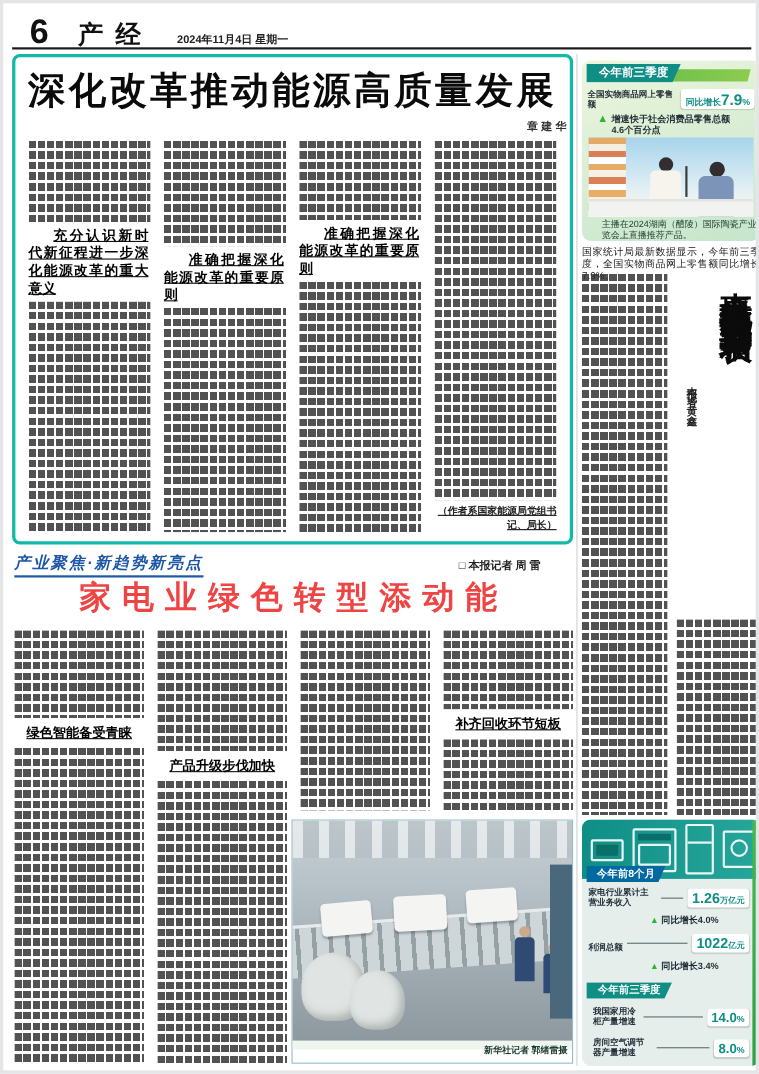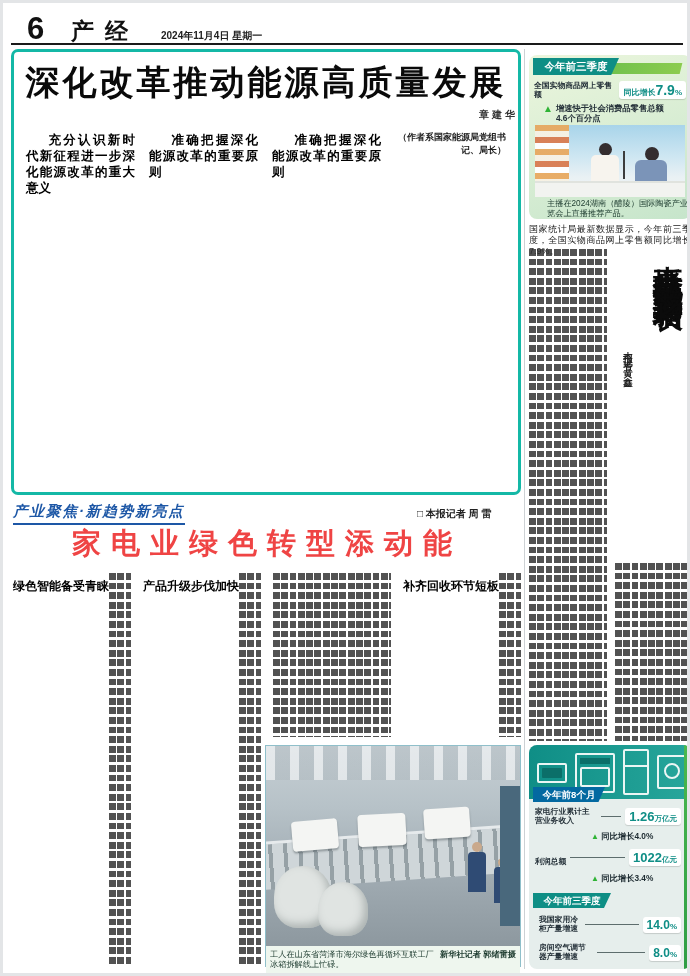--- a/index.html
+++ b/index.html
@@ -15,21 +15,21 @@
   .pagenum{font-size:31px;font-weight:900;}
   .secttitle{font-size:23px;font-weight:900;letter-spacing:11px;}
   .dateline{font-size:10px;font-weight:bold;color:#222;}
   .masthead{font-family:"Liberation Serif","DejaVu Serif",serif;font-style:italic;font-weight:bold;
             font-size:29px;color:#9e2f28;letter-spacing:3px;white-space:nowrap;}
   .rule{background:#1a1a1a;}
   .redbox{border:3px solid #14b8a6;border-radius:7px;}
   .h1{font-size:34px;font-weight:900;letter-spacing:3px;text-align:center;color:#0a0a0a;}
   .author{font-size:10px;color:#333;text-align:right;letter-spacing:3px;font-weight:bold;}
   .cols{display:flex;gap:12px;}
-  .col{flex:1;display:flex;flex-direction:row;}
+  .col{flex:1;display:flex;flex-direction:column;text-decoration:underline;}
   .sp1{font-weight:900;font-size:12.5px;line-height:16px;color:#000;text-align:justify;
        padding:4px 2px 4px 0;text-indent:1.8em;}
   .note{font-size:9px;color:#222;text-align:right;padding-top:3px;font-weight:bold;}
   .kicker{display:inline-block;color:#1d57a6;font-weight:900;font-style:italic;font-size:14.5px;
           letter-spacing:2px;border-bottom:2px solid #1d57a6;padding-bottom:2px;}
   .reporter{font-size:10px;color:#222;font-weight:bold;}
   .h2{font-size:29px;font-weight:900;letter-spacing:10px;text-align:center;color:#ef4444;}
   .sp2{font-weight:900;font-size:12px;text-align:center;color:#000;padding:5px 0;}
   .photoblock{border:1px solid #8fbfca;background:#fff;}
   .caption{font-size:8.2px;line-height:10px;color:#1c3a2e;background:#eef6ee;padding:4px 4px;}
@@ -139,21 +139,20 @@
       <div class="sack" style="left:8px;top:120px;width:58px;height:62px;"></div>
       <div class="sack" style="left:52px;top:136px;width:50px;height:54px;"></div>
       <div class="whead" style="left:206px;top:96px;width:10px;height:10px;"></div>
       <div class="worker" style="left:202px;top:106px;width:18px;height:40px;"></div>
       <div class="whead" style="left:232px;top:112px;width:9px;height:9px;"></div>
       <div class="worker" style="left:228px;top:121px;width:16px;height:36px;"></div>
       <div class="machine"></div>
     </div>
     <div class="caption">
       <span class="credit">新华社记者 郭绪雷摄</span>
-      <span>工人在山东省菏泽市海尔绿色再循环互联工厂冰箱拆解线上忙碌。</span>
     </div>
   </div>
 
   <div class="abs vdiv" style="left:521px;top:46px;width:1px;height:920px;"></div>
 
   <div class="abs gbox" style="left:526px;top:52px;width:162px;height:164px;background:linear-gradient(160deg,#ecf6dd,#c6e5cb);">
     <div class="abs" style="left:6px;top:8px;width:146px;height:11px;background:linear-gradient(90deg,#55b64a,#8ccc4f);transform:skewX(-14deg);"></div>
     <div class="abs tab" style="left:4px;top:3px;width:86px;height:17px;line-height:17px;font-size:10.5px;background:#0e8e85;">今年前三季度</div>
     <div class="abs statrow" style="left:5px;top:26px;width:152px;">
       <span class="statlabel" style="width:92px;">全国实物商品网上零售额</span>

